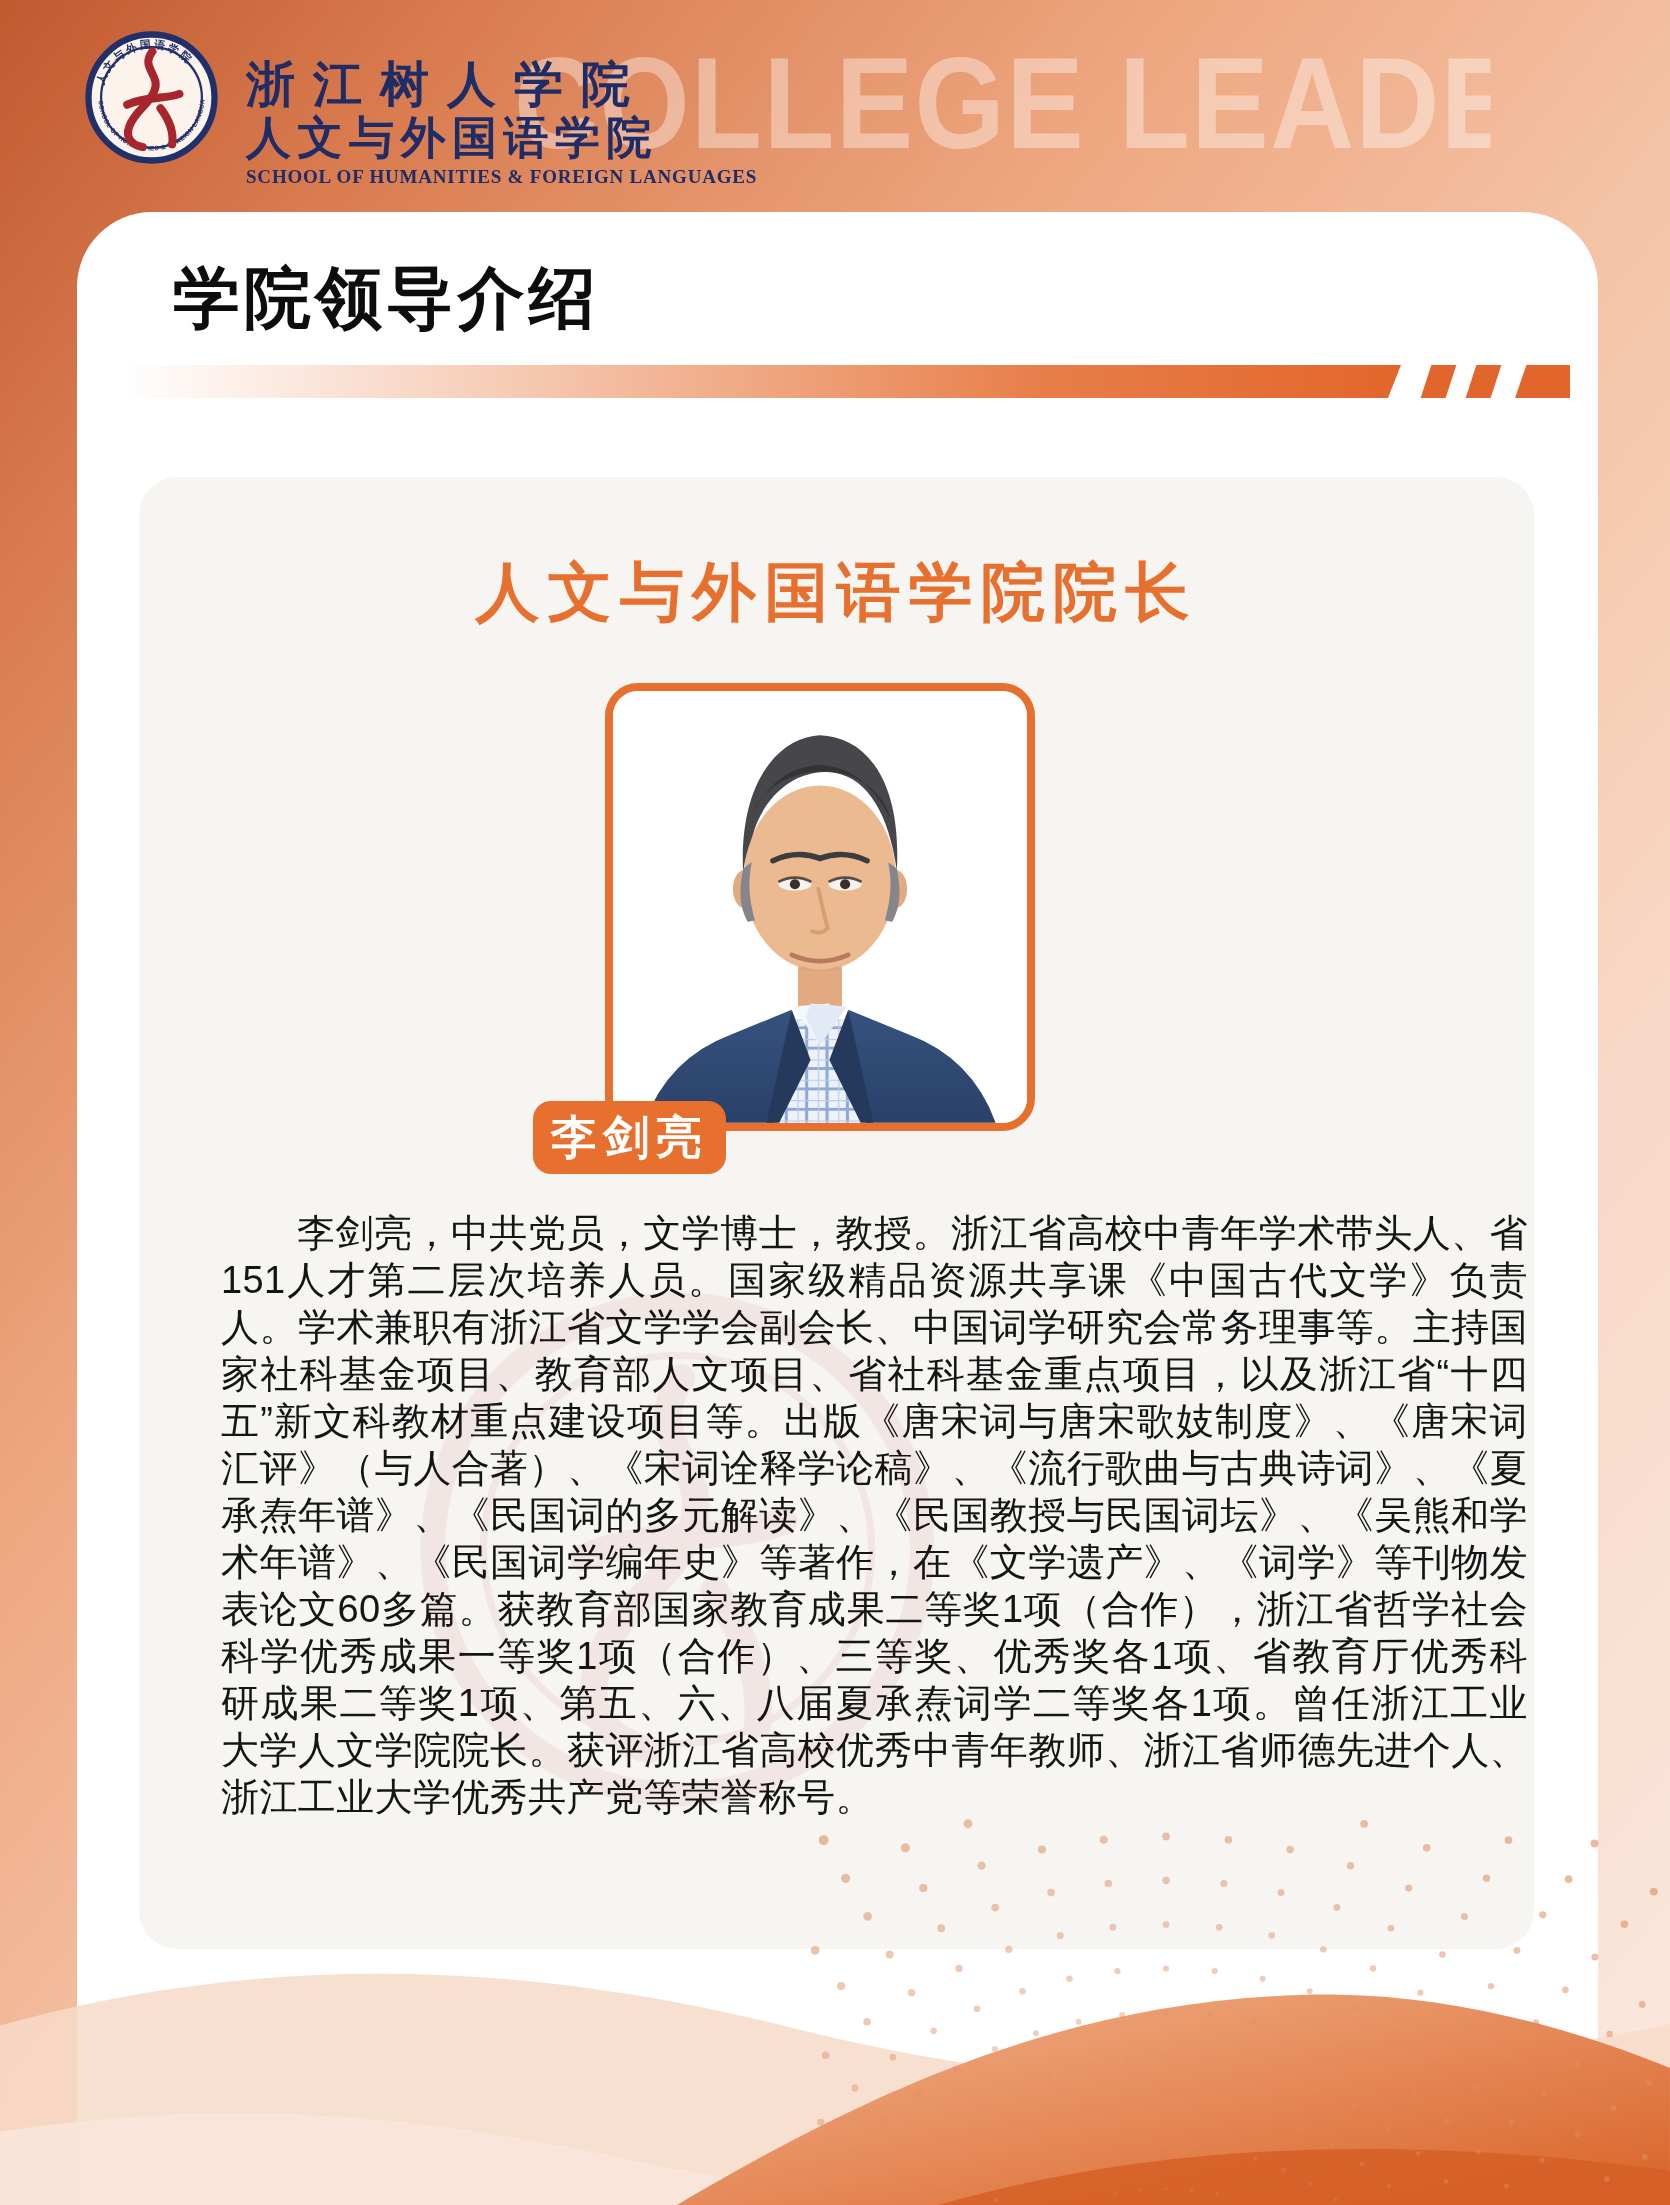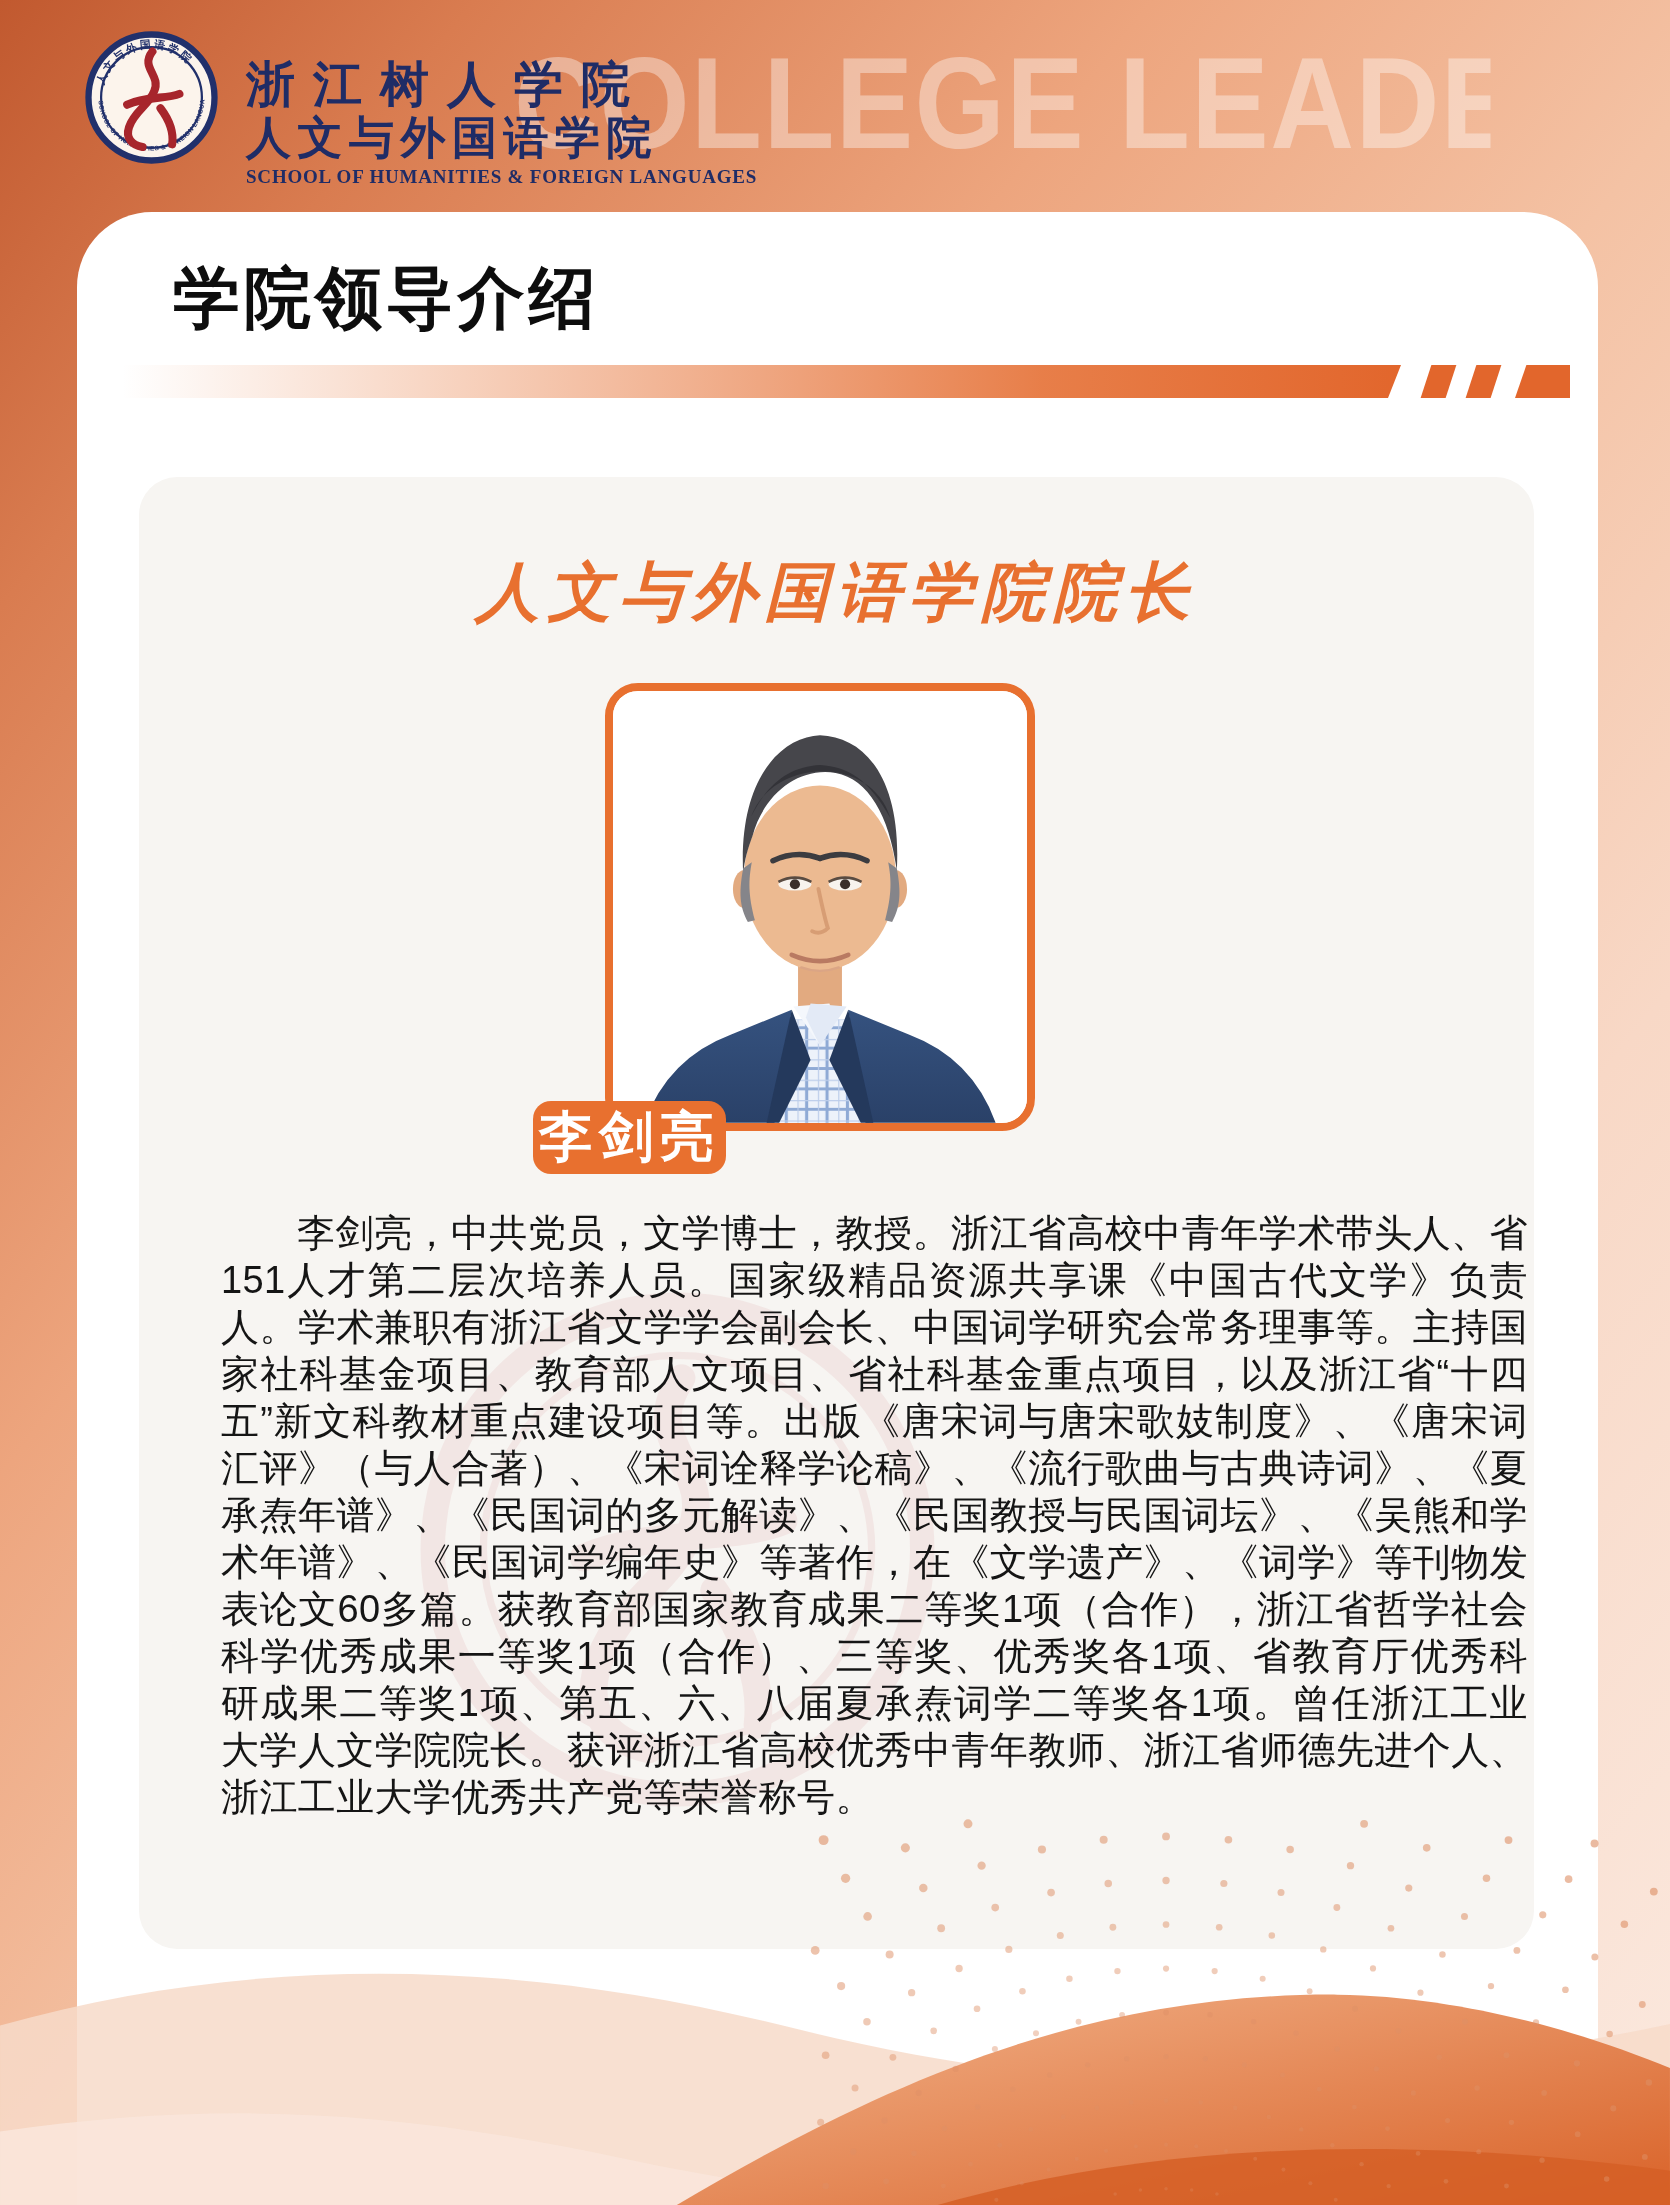--- a/index.html
+++ b/index.html
@@ -25,26 +25,26 @@
   .bar{position:absolute;top:365px;height:33px;}
   .bar-main{left:122px;width:1279px;
     background:linear-gradient(90deg,rgba(226,102,44,0) 0%,rgba(234,135,82,.4) 28%,rgba(229,112,53,.9) 72%,#e2662c 100%);
     clip-path:polygon(0 0,100% 0,calc(100% - 13px) 100%,0 100%);}
   .bar-s1{left:1426px;width:24.5px;background:#e2662c;transform:skewX(-18deg);}
   .bar-s2{left:1471px;width:24.5px;background:#e2662c;transform:skewX(-18deg);}
   .bar-end{left:1515px;width:55px;background:#e2662c;clip-path:polygon(11.4px 0,100% 0,100% 100%,0 100%);}
   
   .card{position:absolute;left:139px;top:477px;width:1395px;height:1472px;background:#f7f5f2;border-radius:38px;}
   .card-title{position:absolute;left:0;right:0;top:72px;text-align:center;
-    font-size:64px;font-weight:900;color:#e8702f;letter-spacing:8.2px;font-style:italic;}
+    font-size:64px;font-weight:900;color:#e8702f;letter-spacing:8.2px;}
   .photo-frame{position:absolute;left:466px;top:206px;width:414px;height:432px;background:#fff;
     border:8.2px solid #e8702f;border-radius:33px;overflow:hidden;}
   .photo-frame svg{display:block;width:100%;height:100%;}
   .name-badge{position:absolute;left:394px;top:624px;width:193px;height:73px;background:#e8702f;border-radius:18px;
-    display:flex;align-items:center;justify-content:center;color:#fff;font-size:54px;font-weight:900;letter-spacing:6.5px;}
+    display:flex;align-items:center;justify-content:center;color:#fff;font-size:46px;font-weight:900;letter-spacing:6.5px;}
   .bio{position:absolute;left:65px;top:716px;width:1307px;margin:17px;
     font-size:38px;line-height:47px;color:#151515;text-align:justify;text-indent:2em;letter-spacing:0.4px;}
   .card-seal-watermark{position:absolute;left:253px;top:787px;width:571px;height:571px;opacity:.07;pointer-events:none;}
   
   .bottom-decor{position:absolute;left:0;top:1781px;width:1670px;height:424px;pointer-events:none;}
 </style>
 </head>
 <body>
 
 <div class="page">

